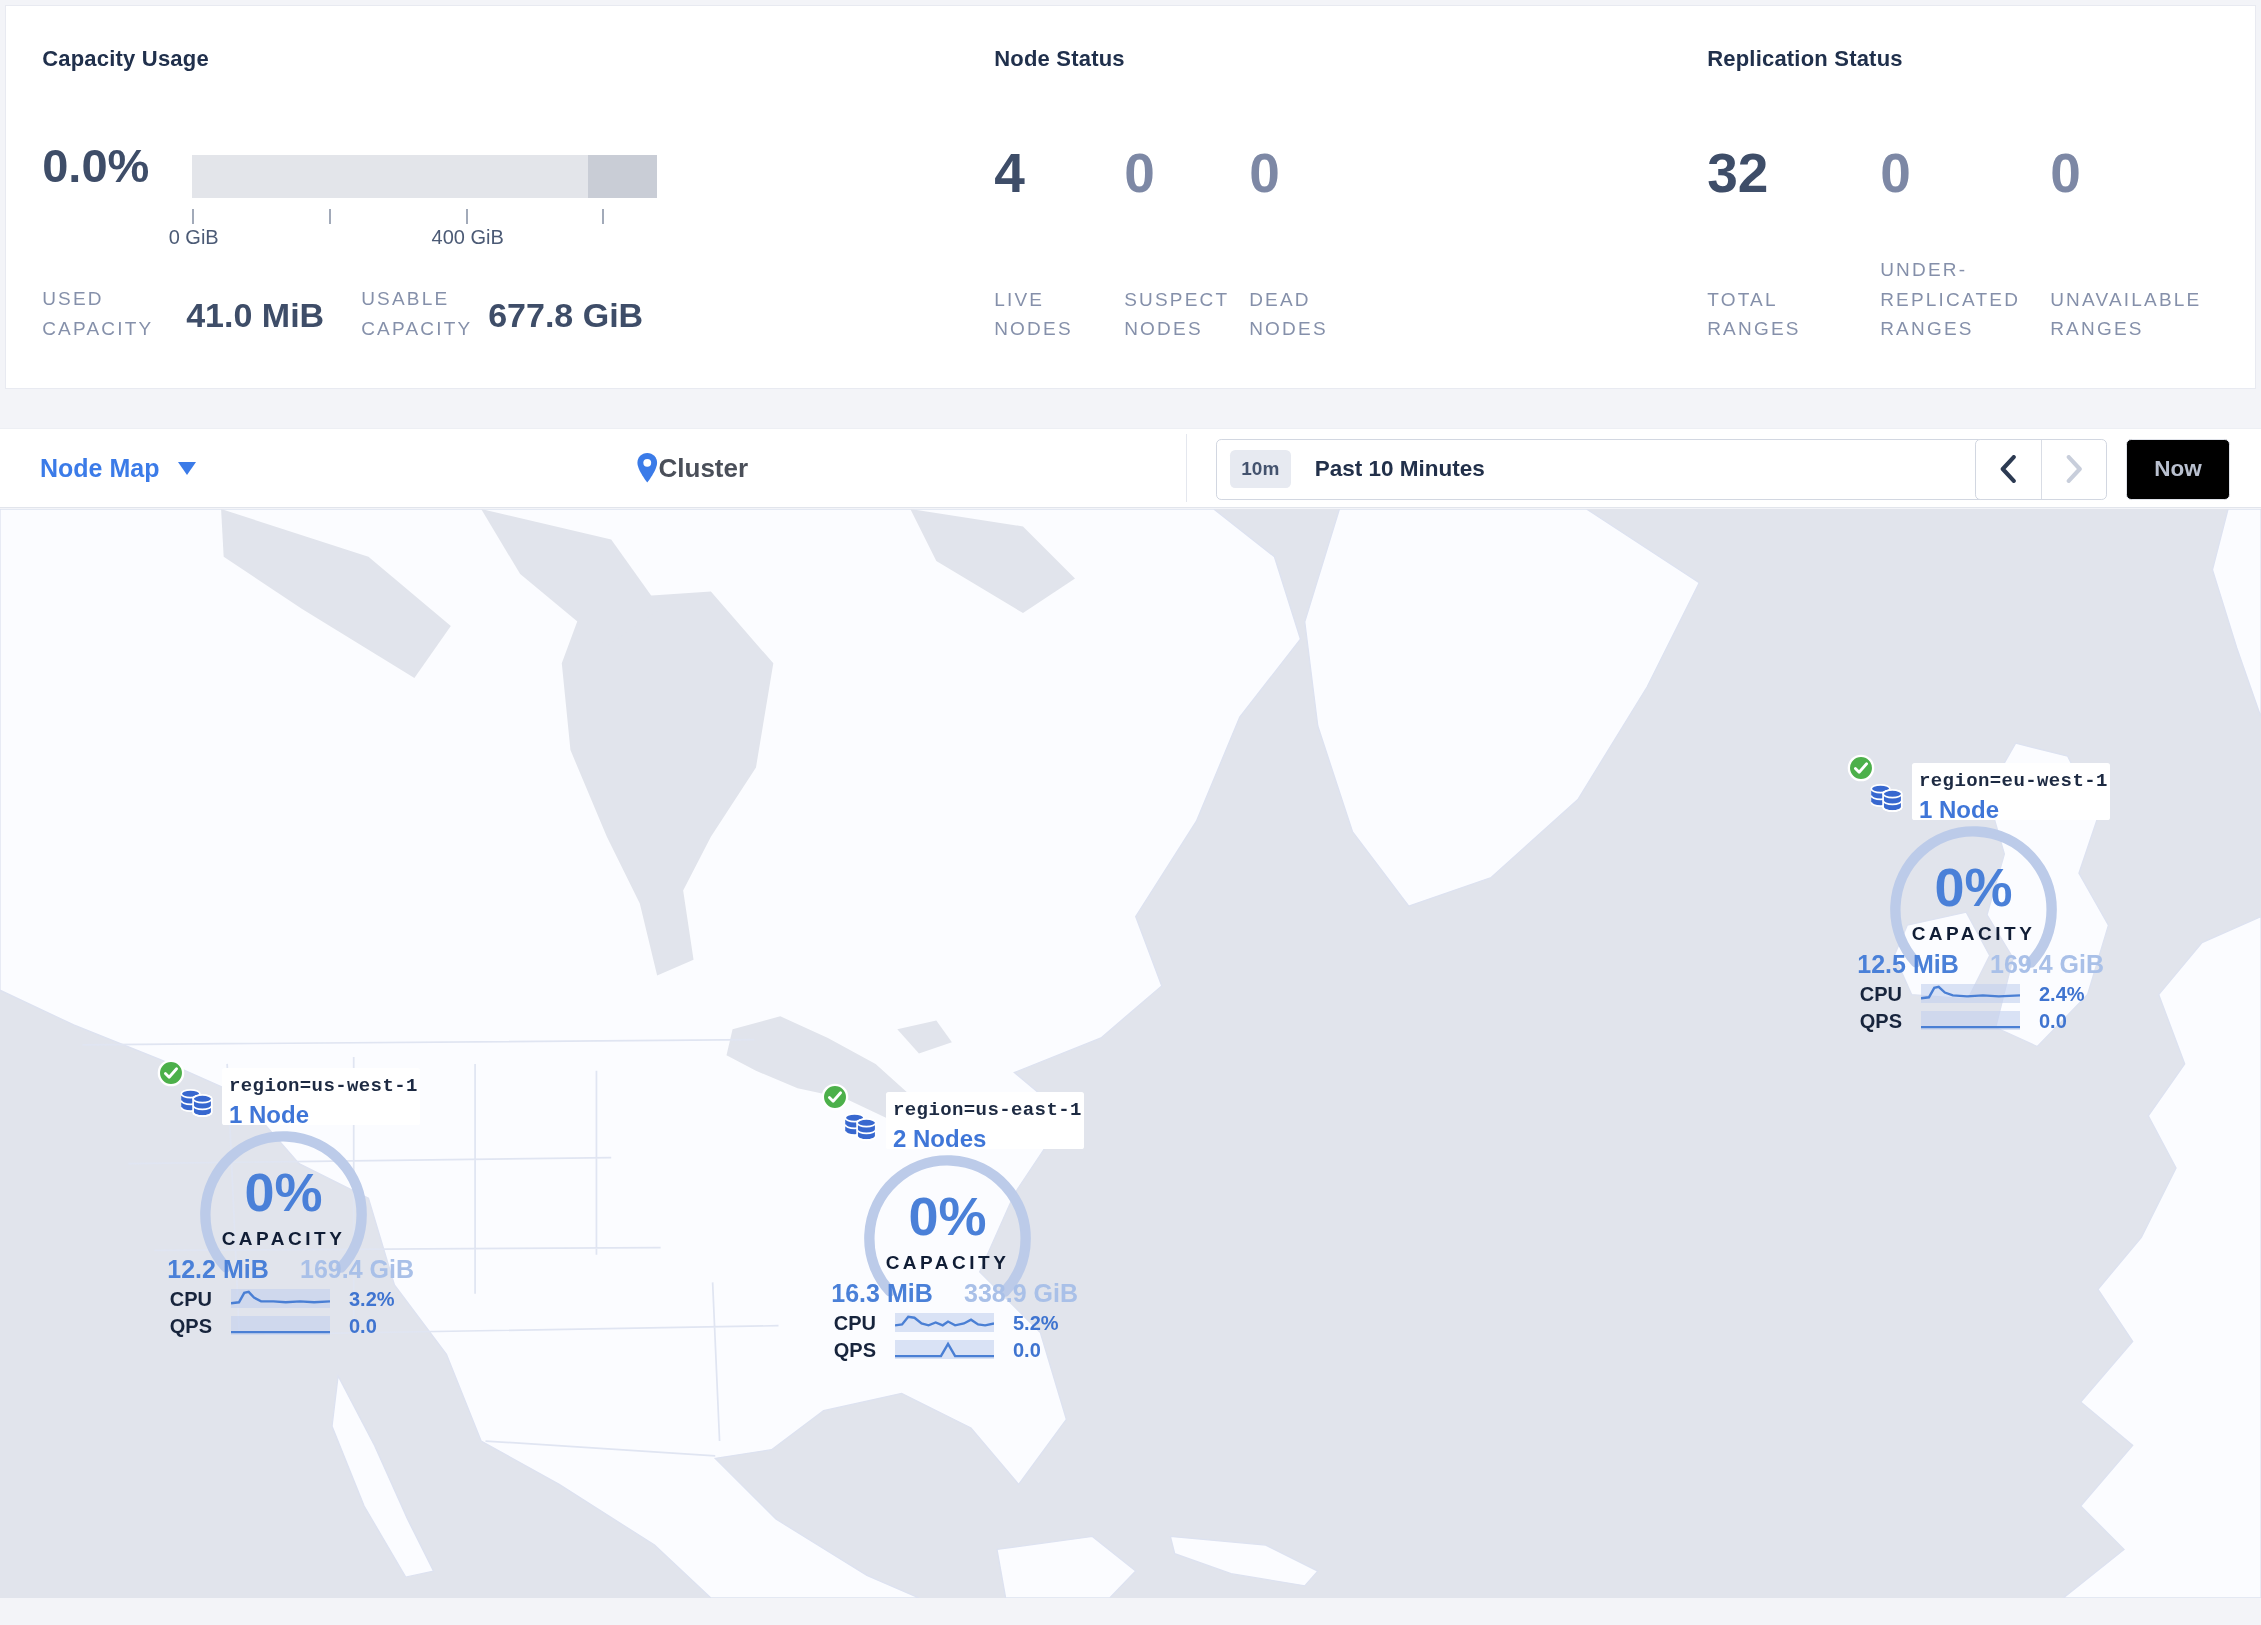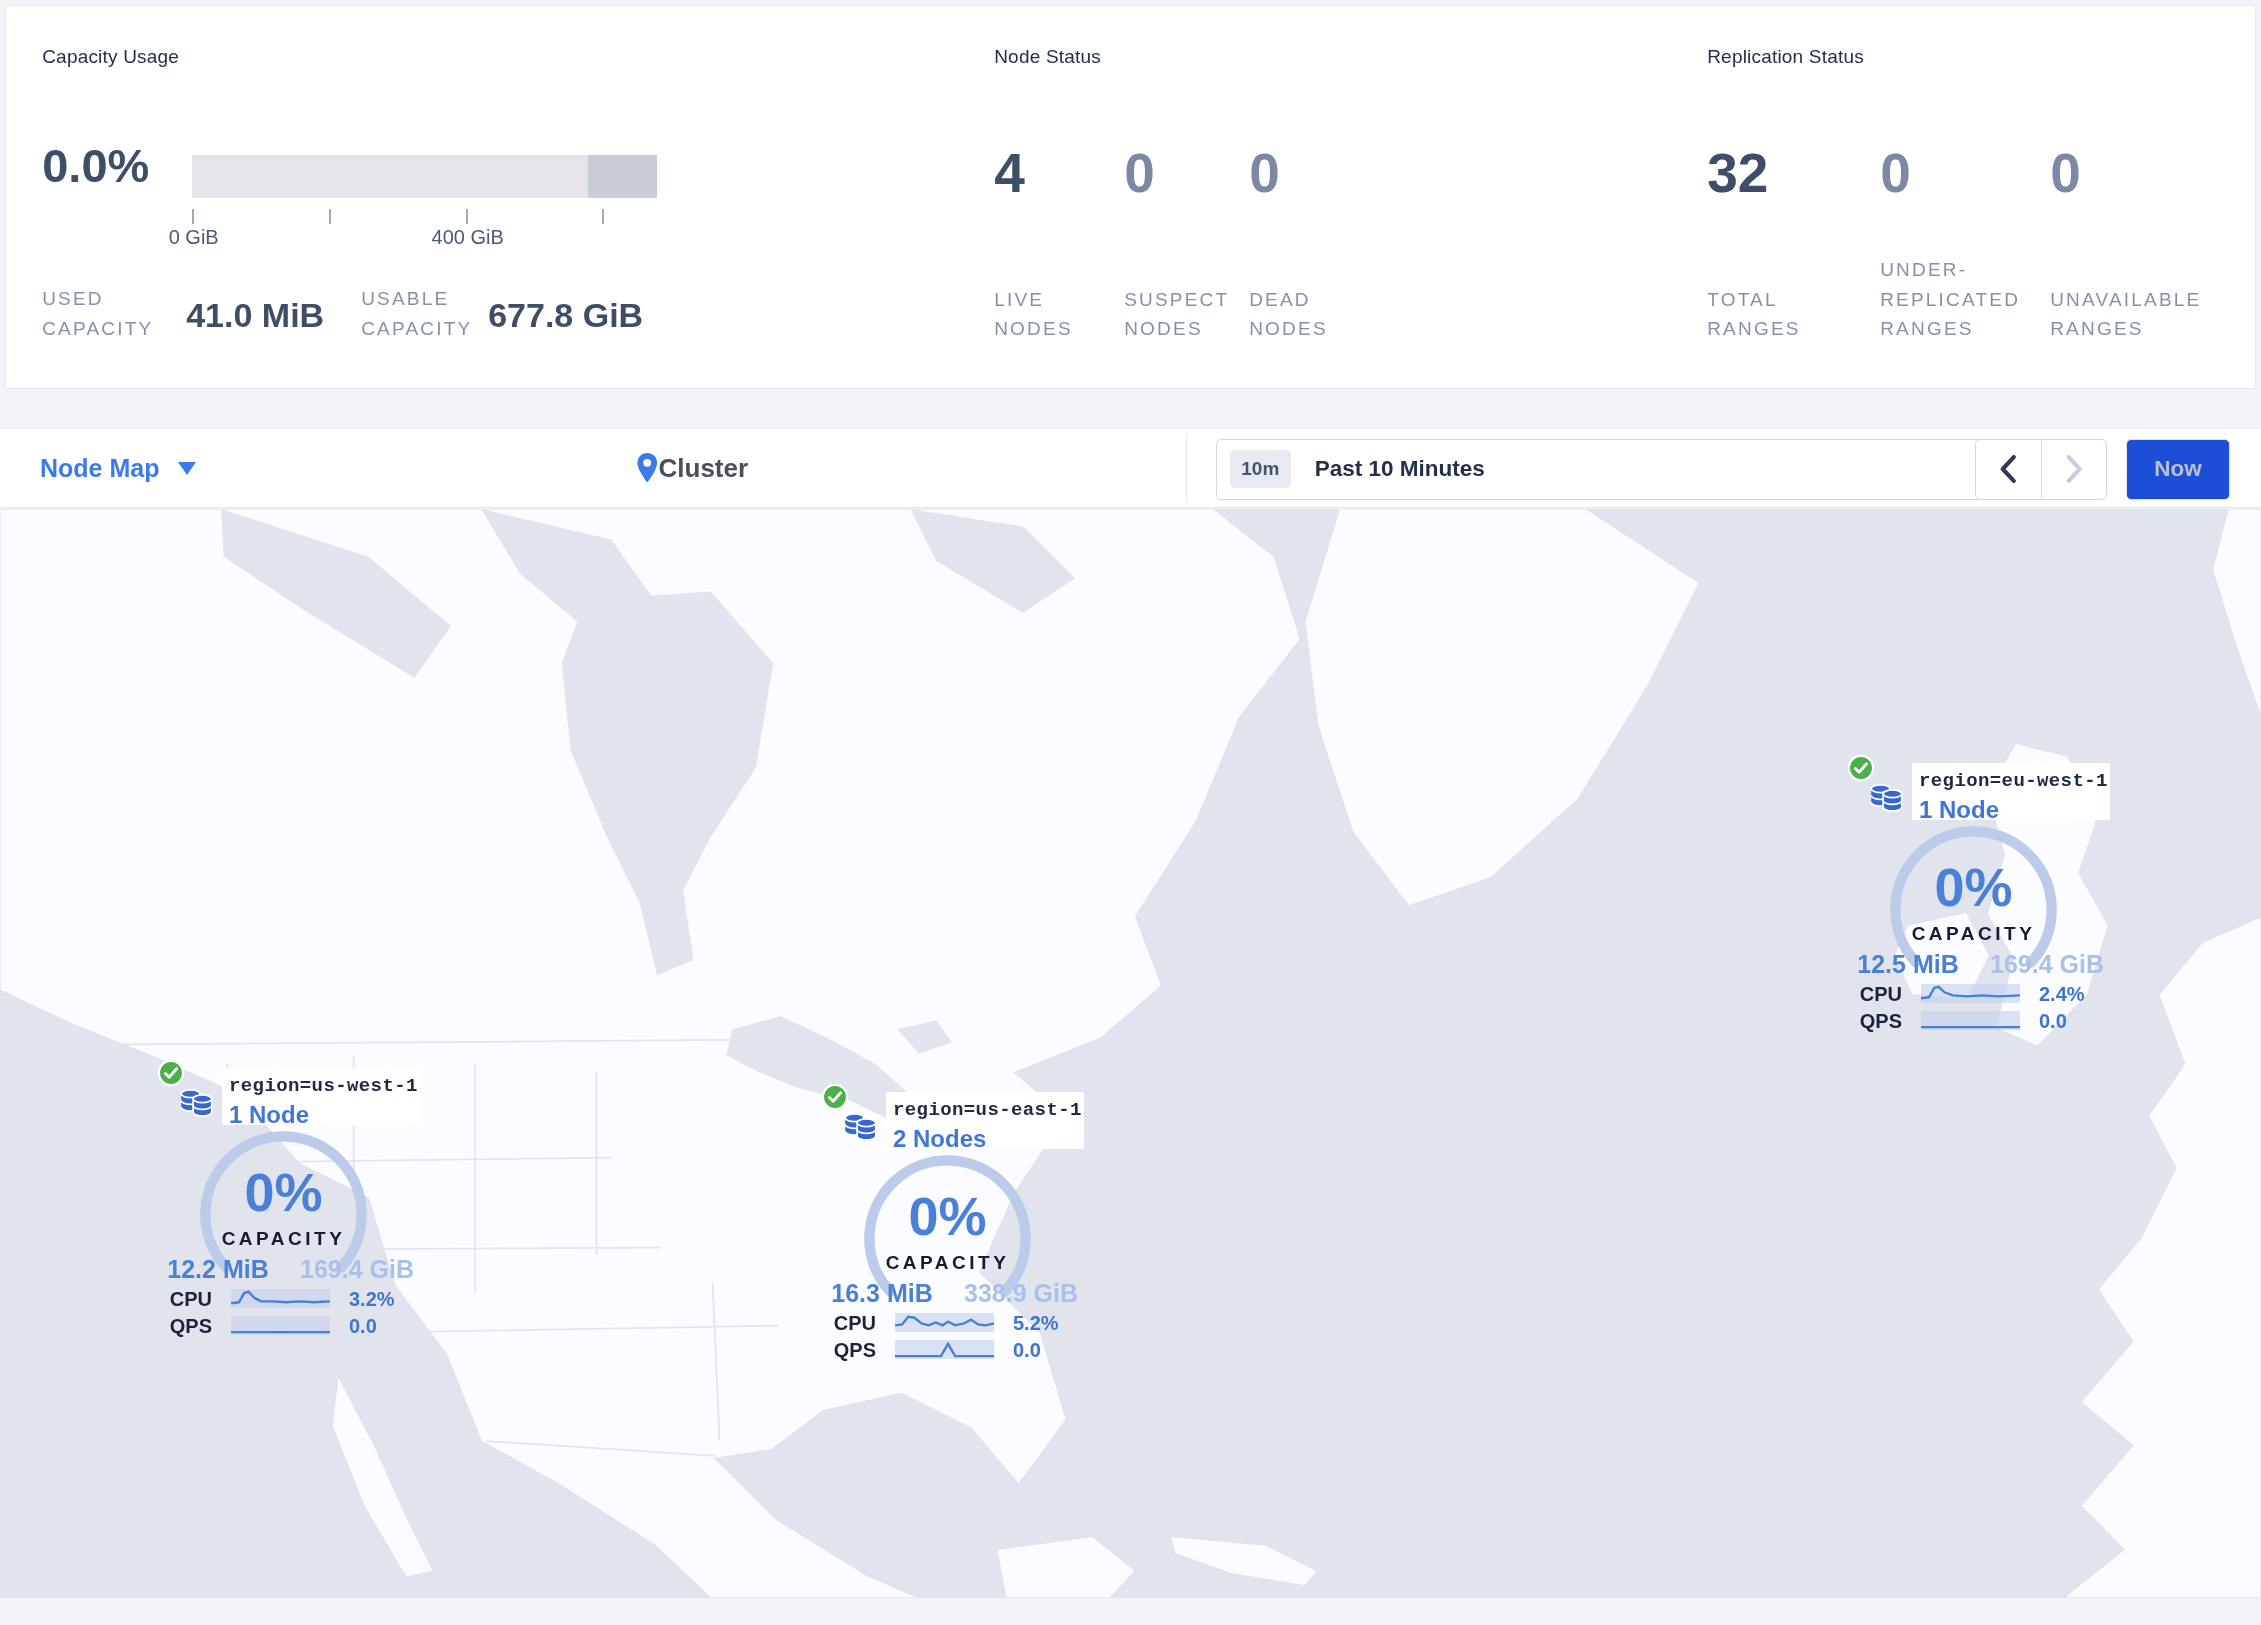--- a/index.html
+++ b/index.html
@@ -20,21 +20,21 @@
   *{margin:0;padding:0;box-sizing:border-box;}
   html,body{width:2261px;height:1626px;}
   body{
     position:relative;overflow:hidden;background:var(--page_bg);
     font-family:"Liberation Sans",sans-serif;
     -webkit-font-smoothing:antialiased;
   }
 
   
   .stats-card{position:absolute;left:5.2px;top:5.2px;right:5.2px;height:384px;background:#fff;border:0.9px solid #e8eaf1;}
-  .section-title{position:absolute;top:40px;font-size:19px;font-weight:400;color:var(--navy);letter-spacing:0.2px;}
+  .section-title{position:absolute;top:40px;font-size:22px;font-weight:700;color:var(--navy);letter-spacing:0.2px;}
   .t-capacity{left:36px;} .t-nodes{left:988px;} .t-repl{left:1701px;}
 
   .cap-percent{position:absolute;left:36px;top:132px;font-size:47px;font-weight:700;color:var(--slate);}
   .cap-bar{position:absolute;left:186px;top:149px;width:465px;height:43px;background:#e3e5ea;}
   .cap-bar-dark{position:absolute;right:0;top:0;width:69px;height:100%;background:#c9cdd6;}
   .tick{position:absolute;top:203px;width:1.7px;height:14.7px;background:#a2aab9;}
   .tick-1{left:186px;} .tick-2{left:323px;} .tick-3{left:460px;} .tick-4{left:596px;}
   .tick-label{position:absolute;top:220px;width:139px;text-align:center;font-size:20px;color:#4b5a75;}
   .tl-0{left:118px;} .tl-400{left:392px;}
 
@@ -59,21 +59,21 @@
   .breadcrumb-label{font-size:26px;font-weight:600;color:#4a4f59;}
   .tb-divider{position:absolute;left:1186px;top:5.2px;bottom:5.2px;width:0.9px;background:#e4e7ee;}
 
   .time-box{position:absolute;left:1216px;top:9.5px;width:862px;height:61px;border:0.9px solid #d2d7e1;border-radius:5.2px;background:#fff;display:flex;align-items:center;cursor:pointer;}
   .time-badge{margin-left:13px;background:#e7eaf1;border-radius:5.2px;padding:7.8px 11.3px;font-size:19px;font-weight:700;color:#44536e;}
   .time-label{margin-left:24px;font-size:22.5px;font-weight:600;color:#22304a;}
   .time-chevron{margin-left:auto;margin-right:22.5px;}
   .pager{position:absolute;left:1975px;top:9.5px;width:132px;height:61px;border:0.9px solid #d2d7e1;border-radius:5.2px;background:#fff;display:flex;}
   .pg-btn{flex:1;display:flex;align-items:center;justify-content:center;cursor:pointer;}
   .pg-btn:first-child{border-right:0.9px solid #d9dde5;}
-  .now-btn{position:absolute;left:2126px;top:9.5px;width:104px;height:61px;border:0.9px solid #dfe2e9;border-radius:5.2px;background:#1d4ed8;display:flex;align-items:center;justify-content:center;font-size:22.5px;font-weight:600;color:#b9c0cf;cursor:pointer;}
+  .now-btn{position:absolute;left:2126px;top:9.5px;width:104px;height:61px;border:0.9px solid #dfe2e9;border-radius:5.2px;background:#000000;display:flex;align-items:center;justify-content:center;font-size:22.5px;font-weight:600;color:#b9c0cf;cursor:pointer;}
 
   
   .map{position:absolute;left:0;top:509px;width:2261px;height:1089px;background:var(--ocean);overflow:hidden;}
   .map svg.world{position:absolute;left:0;top:0;}
   .land{fill:var(--land);stroke:#dde2f0;stroke-width:1.5;}
   .water{fill:var(--ocean);}
   .stateline{fill:none;stroke:#e0e5f2;stroke-width:2;}
 
   
   .marker{position:absolute;width:0;height:0;}

